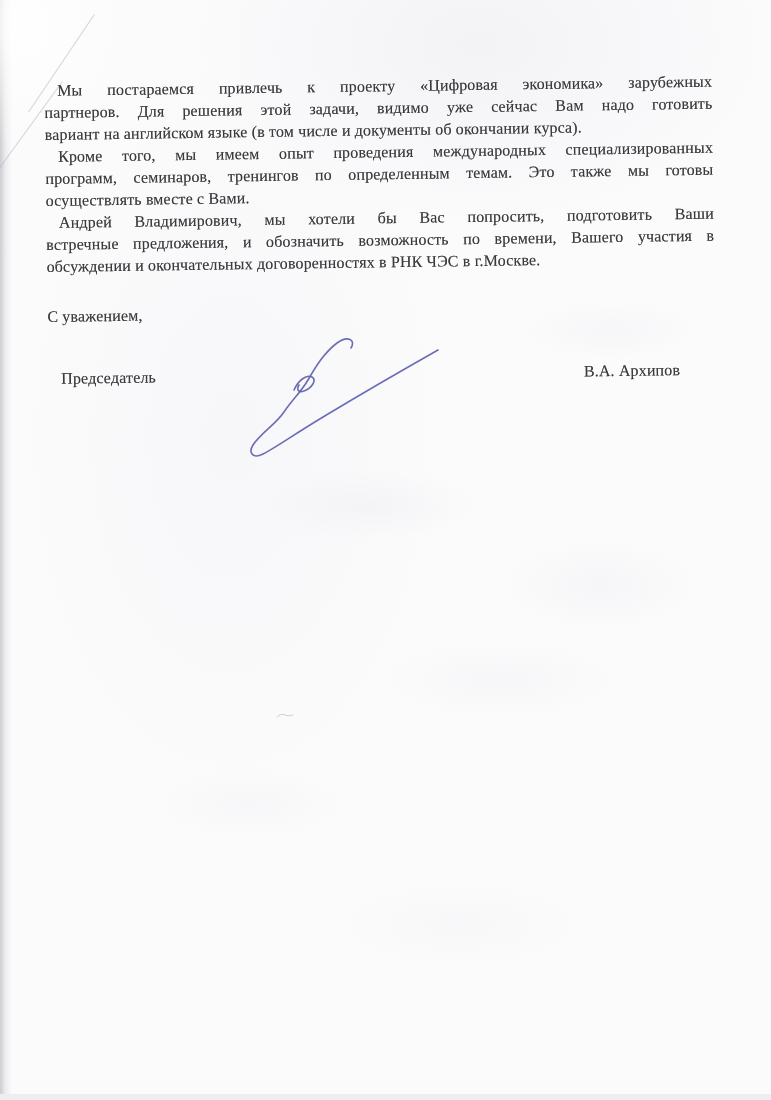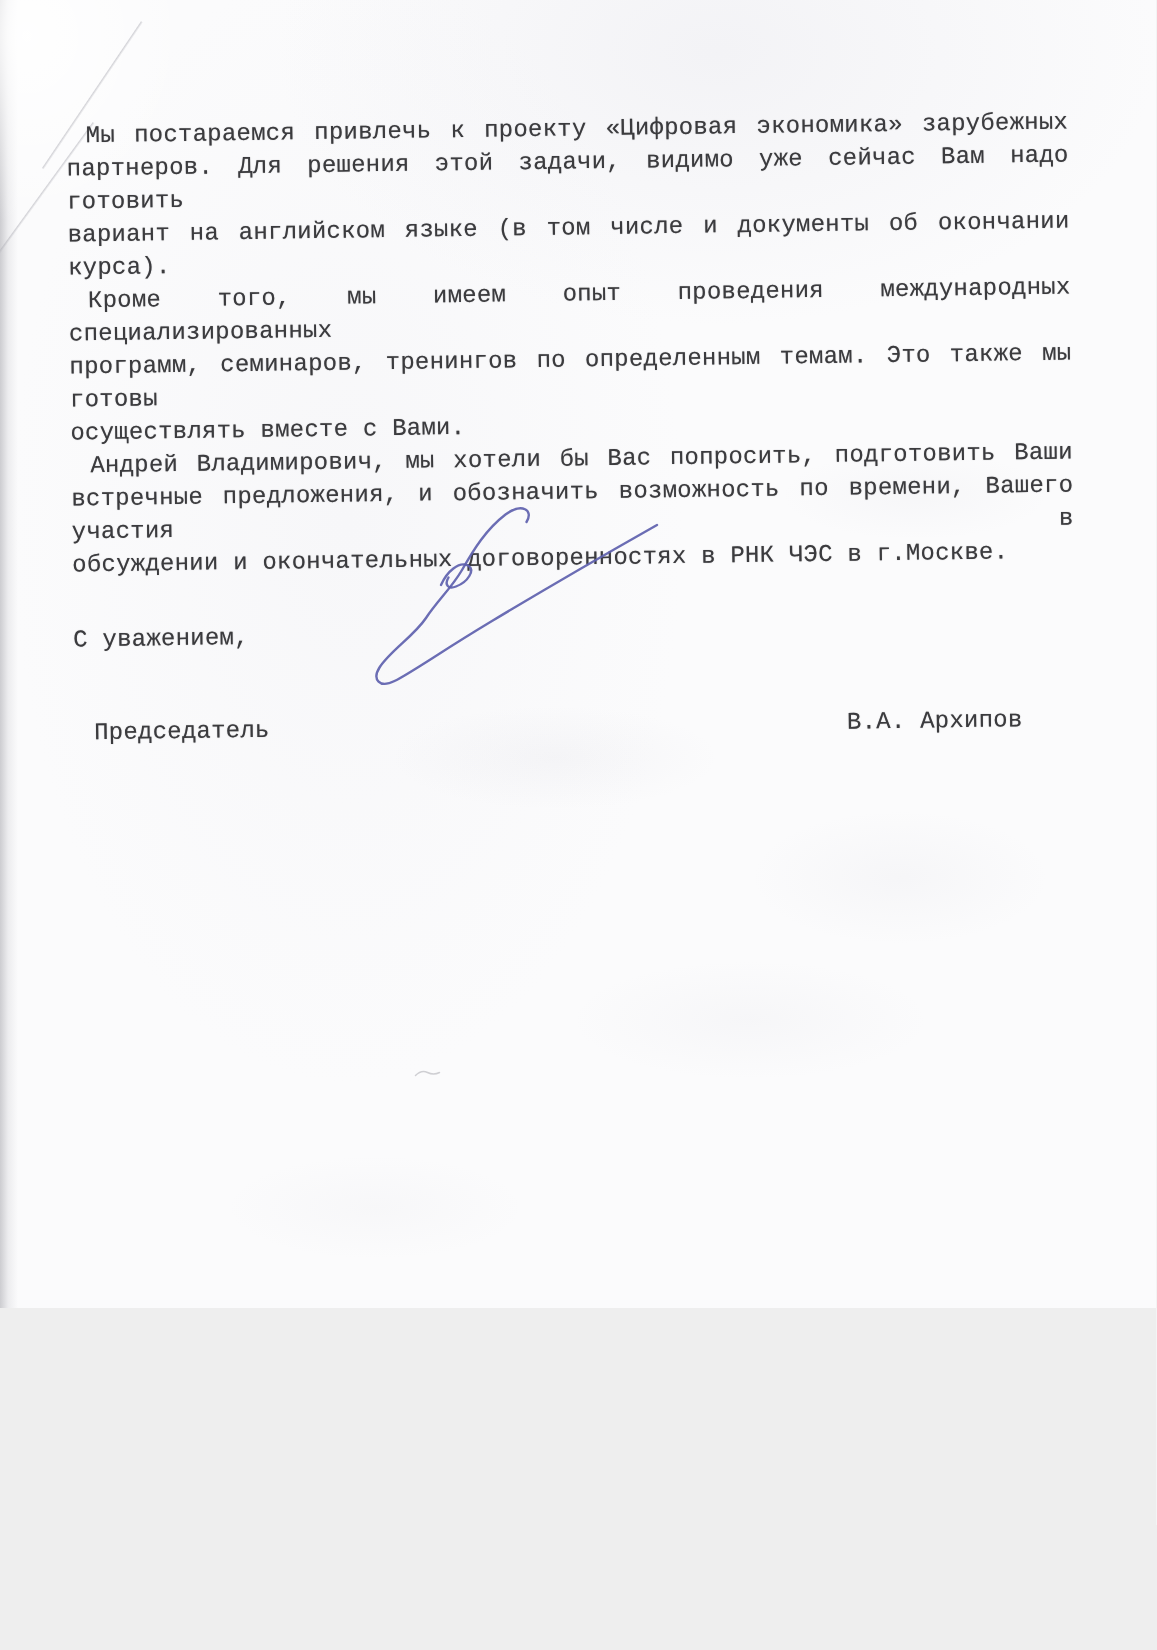--- a/index.html
+++ b/index.html
@@ -7,27 +7,27 @@
     --ink: #3b3b3e;
     --sig-ink: #5e61ae;
   }
   * { margin: 0; padding: 0; box-sizing: border-box; }
   html, body { background: #eee; }
   body { width: 771px; }
 
   .page {
     position: relative;
     width: 771px;
-    height: 872px;
+    height: 1094px;
     background:
       radial-gradient(ellipse 420px 260px at 62% 4%, rgba(222,222,230,0.28), rgba(222,222,230,0) 70%),
       radial-gradient(ellipse 300px 500px at 30% 40%, rgba(235,235,240,0.25), rgba(235,235,240,0) 75%),
       var(--paper);
     overflow: hidden;
-    font-family: Liberation Mono, monospace;
+    font-family: Liberation Serif, serif;
     color: var(--ink);
   }
 
   
   .edge-left {
     position: absolute; left: 0; top: 0; width: 12px; height: 1100px;
     background: linear-gradient(90deg, rgba(140,140,148,0.42), rgba(160,160,168,0.16) 45%, rgba(160,160,168,0) 100%);
     pointer-events: none;
   }
   .crease-a, .crease-b {

